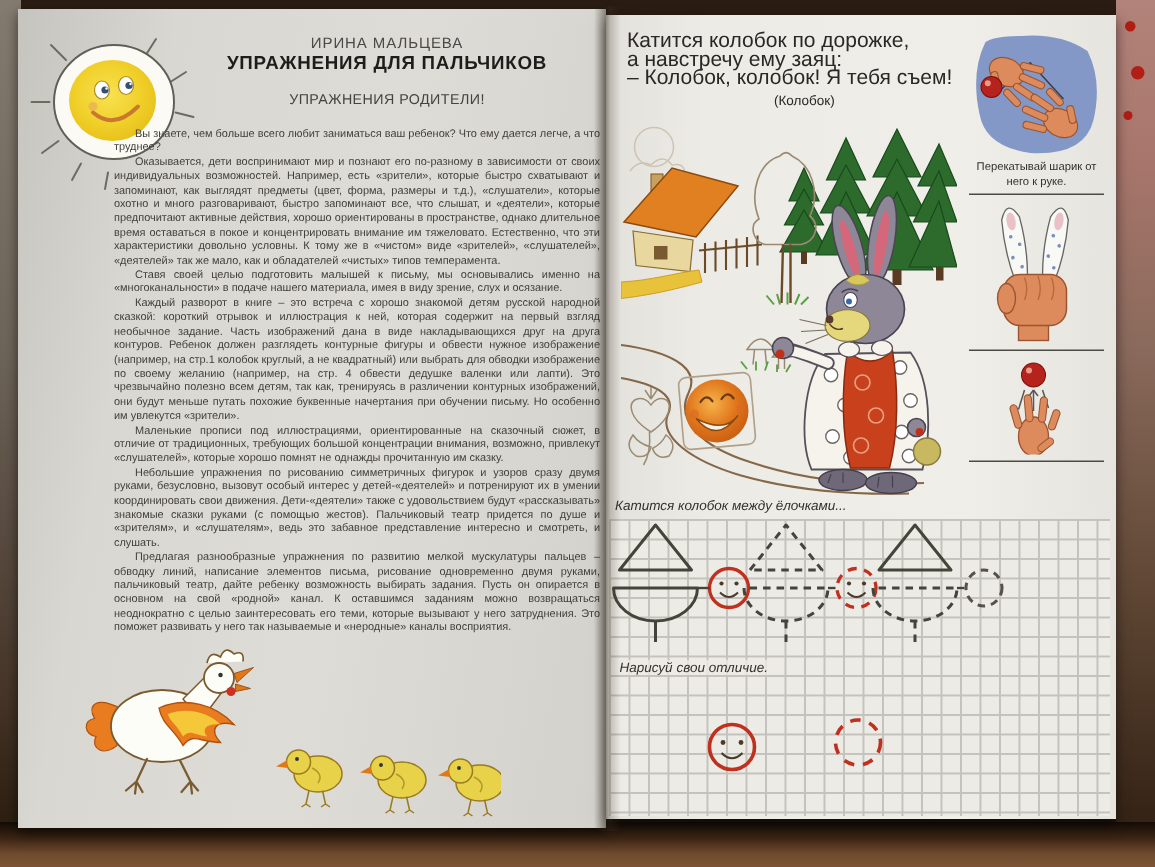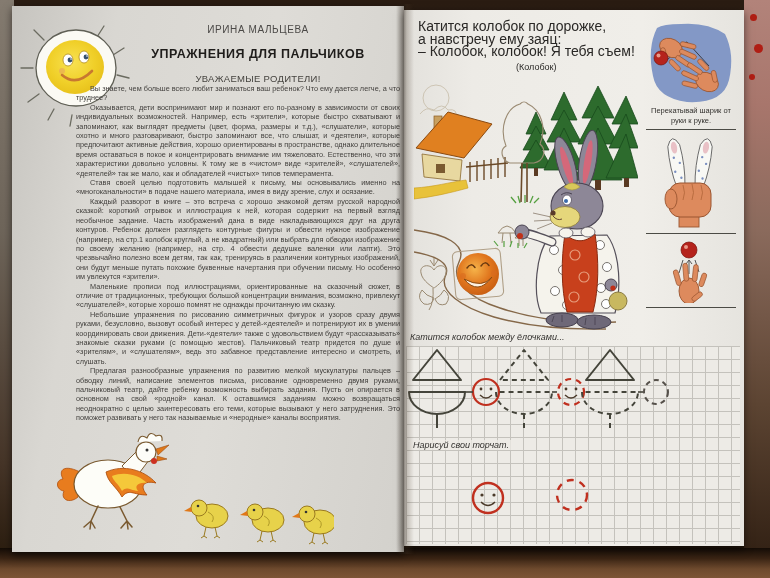--- a/index.html
+++ b/index.html
@@ -20,21 +20,21 @@
   #left-page{left:12px;top:6px;width:392px;height:546px;
     background:linear-gradient(100deg,#c6c4bf 0%,#d9d7d2 22%,#dedcd7 55%,#d3d1cc 100%);}
   #right-page{left:404px;top:10px;width:340px;height:536px;
     background:linear-gradient(90deg,#e3e1dc 0%,#edebe6 20%,#f0eee9 70%,#e6e4df 100%);}
   #gutter{position:absolute;left:396px;top:4px;width:18px;height:550px;
     background:linear-gradient(90deg,rgba(40,30,20,0) 0%,rgba(40,30,20,.45) 45%,rgba(70,55,40,.25) 60%,rgba(0,0,0,0) 100%);z-index:5;}
 
   
   .lp-header{position:absolute;left:112px;top:18px;width:268px;text-align:center;color:#3c3a38;}
   .lp-author{font-size:10px;letter-spacing:.6px;color:#4b4947;}
-  .lp-title{font-size:12.5px;font-weight:bold;letter-spacing:.5px;color:#1f1d1b;margin-top:12px;}
+  .lp-title{font-size:12.5px;font-weight:bold;letter-spacing:.5px;color:#1f1d1b;}
   .lp-salutation{font-size:9.5px;letter-spacing:.3px;color:#45433f;margin-top:12px;}
   .lp-body{position:absolute;left:64px;top:78px;width:324px;color:#413f3c;
     font-size:7.3px;line-height:9.4px;text-align:justify;}
   .lp-body p{margin:0;text-indent:14px;}
   .sun-wrap{position:absolute;left:6px;top:10px;}
   .hen-wrap{position:absolute;left:38px;top:416px;}
 
   
   .verse{position:absolute;left:14px;top:10px;font-size:14px;line-height:12.5px;color:#2a2826;}
   .attribution{position:absolute;left:112px;top:52px;font-size:9px;color:#2a2826;}
@@ -96,21 +96,21 @@
         <circle cx="68" cy="41" r="2.4" fill="#35506e"></circle>
           <circle cx="69" cy="40" r="0.8" fill="#fff"></circle>
         <path d="M44,59 Q58,71 74,55" fill="none" stroke="#c87830" stroke-width="2.6" stroke-linecap="round"></path>
         <circle cx="44" cy="55" r="3" fill="#e8a060" opacity="0.55"></circle>
       </svg>
     </div>
 
     <div class="lp-header">
       <div class="lp-author">ИРИНА МАЛЬЦЕВА</div>
       <div class="lp-title">УПРАЖНЕНИЯ ДЛЯ ПАЛЬЧИКОВ</div>
-      <div class="lp-salutation">УВАЖАЕМЫЕ РОДИТЕЛИ!</div>
+      <div class="lp-salutation">УПРАЖНЕНИЯ РОДИТЕЛИ!</div>
     </div>
 
     <div class="lp-body">
       <p>Вы знаете, чем больше всего любит заниматься ваш ребенок? Что ему дается легче, а что труднее?</p>
       <p>Оказывается, дети воспринимают мир и познают его по-разному в зависимости от своих индивидуальных возможностей. Например, есть «зрители», которые быстро схватывают и запоминают, как выглядят предметы (цвет, форма, размеры и т.д.), «слушатели», которые охотно и много разговаривают, быстро запоминают все, что слышат, и «деятели», которые предпочитают активные действия, хорошо ориентированы в пространстве, однако длительное время оставаться в покое и концентрировать внимание им тяжеловато. Естественно, что эти характеристики довольно условны. К тому же в «чистом» виде «зрителей», «слушателей», «деятелей» так же мало, как и обладателей «чистых» типов темперамента.</p>
       <p>Ставя своей целью подготовить малышей к письму, мы основывались именно на «многоканальности» в подаче нашего материала, имея в виду зрение, слух и осязание.</p>
       <p>Каждый разворот в книге – это встреча с хорошо знакомой детям русской народной сказкой: короткий отрывок и иллюстрация к ней, которая содержит на первый взгляд необычное задание. Часть изображений дана в виде накладывающихся друг на друга контуров. Ребенок должен разглядеть контурные фигуры и обвести нужное изображение (например, на стр.1 колобок круглый, а не квадратный) или выбрать для обводки изображение по своему желанию (например, на стр. 4 обвести дедушке валенки или лапти). Это чрезвычайно полезно всем детям, так как, тренируясь в различении контурных изображений, они будут меньше путать похожие буквенные начертания при обучении письму. Но особенно им увлекутся «зрители».</p>
       <p>Маленькие прописи под иллюстрациями, ориентированные на сказочный сюжет, в отличие от традиционных, требующих большой концентрации внимания, возможно, привлекут «слушателей», которые хорошо помнят не однажды прочитанную им сказку.</p>
       <p>Небольшие упражнения по рисованию симметричных фигурок и узоров сразу двумя руками, безусловно, вызовут особый интерес у детей-«деятелей» и потренируют их в умении координировать свои движения. Дети-«деятели» также с удовольствием будут «рассказывать» знакомые сказки руками (с помощью жестов). Пальчиковый театр придется по душе и «зрителям», и «слушателям», ведь это забавное представление интересно и смотреть, и слушать.</p>
       <p>Предлагая разнообразные упражнения по развитию мелкой мускулатуры пальцев – обводку линий, написание элементов письма, рисование одновременно двумя руками, пальчиковый театр, дайте ребенку возможность выбирать задания. Пусть он опирается в основном на свой «родной» канал. К оставшимся заданиям можно возвращаться неоднократно с целью заинтересовать его теми, которые вызывают у него затруднения. Это поможет развивать у него так называемые и «неродные» каналы восприятия.</p>
@@ -353,21 +353,21 @@
             <ellipse cx="0" cy="0" rx="12" ry="9" fill="#dd8a5d" stroke="#9a5530" stroke-width="0.8"></ellipse>
             <g fill="#dd8a5d" stroke="#9a5530" stroke-width="0.7">
               <rect x="8" y="-9" width="16" height="4.6" rx="2.3" transform="rotate(-14)"></rect>
               <rect x="9" y="-3.5" width="18" height="4.6" rx="2.3" transform="rotate(-4)"></rect>
               <rect x="9" y="2" width="17" height="4.6" rx="2.3" transform="rotate(6)"></rect>
               <rect x="8" y="7" width="14" height="4.6" rx="2.3" transform="rotate(18)"></rect>
               <rect x="-2" y="6" width="12" height="4.6" rx="2.3" transform="rotate(50)"></rect>
             </g>
           </g>
         </svg>
-        <div class="ex-caption">Перекатывай шарик от руки к руке.</div>
+        <div class="ex-caption">Перекатывай шарик от него к руке.</div>
       </div>
       <hr class="ex-divider">
 
       <div class="ex-item">
         <svg class="svg-block" width="92" height="94" viewBox="0 0 92 94" style="margin:0 auto;">
           <g transform="translate(36,52) rotate(-10)">
             <path d="M-6,-42 Q0,-56 6,-42 Q8,-20 4,0 L-4,0 Q-8,-20 -6,-42 Z" fill="#f8f8f4" stroke="#666" stroke-width="0.9"></path>
             <ellipse cx="0" cy="-40" rx="3" ry="6" fill="#d98a98" opacity="0.5"></ellipse>
             <g fill="#7a8fc0">
                 <circle cx="-2" cy="-30" r="1.2"></circle>
@@ -459,21 +459,21 @@
         <g fill="none" stroke="#44443a" stroke-width="2" stroke-linejoin="round">
           <path d="M180,34 L204,4 L228,34 Z"></path>
           <path d="M176,46 A28,22 0 0 0 232,46 Z" stroke-dasharray="5,4"></path>
           <line x1="204" y1="68" x2="204" y2="82" stroke-dasharray="5,4"></line>
         </g>
         <line x1="232" y1="46" x2="238" y2="46" stroke="#44443a" stroke-width="1.6" stroke-dasharray="5,4"></line>
 
         <circle cx="250" cy="46" r="12" fill="none" stroke="#55504a" stroke-width="2" stroke-dasharray="5,4"></circle>
       </svg>
 
-      <div id="activity-caption-bottom">Нарисуй свои торчат.</div>
+      <div id="activity-caption-bottom">Нарисуй свои отличие.</div>
 
       <svg class="svg-block" width="334" height="104" viewBox="0 0 334 104" style="margin-top:2px;">
         <g>
           <circle cx="82" cy="58" r="15" fill="none" stroke="#c0301f" stroke-width="2.4"></circle>
           <circle cx="76" cy="55" r="1.6" fill="#4a3a2a"></circle>
             <circle cx="88" cy="55" r="1.6" fill="#4a3a2a"></circle>
           <path d="M75,62 Q82,69 89,62" fill="none" stroke="#4a3a2a" stroke-width="1.4"></path>
         </g>
         <circle cx="166" cy="55" r="15" fill="none" stroke="#c0301f" stroke-width="2.4" stroke-dasharray="7,6"></circle>
       </svg>

